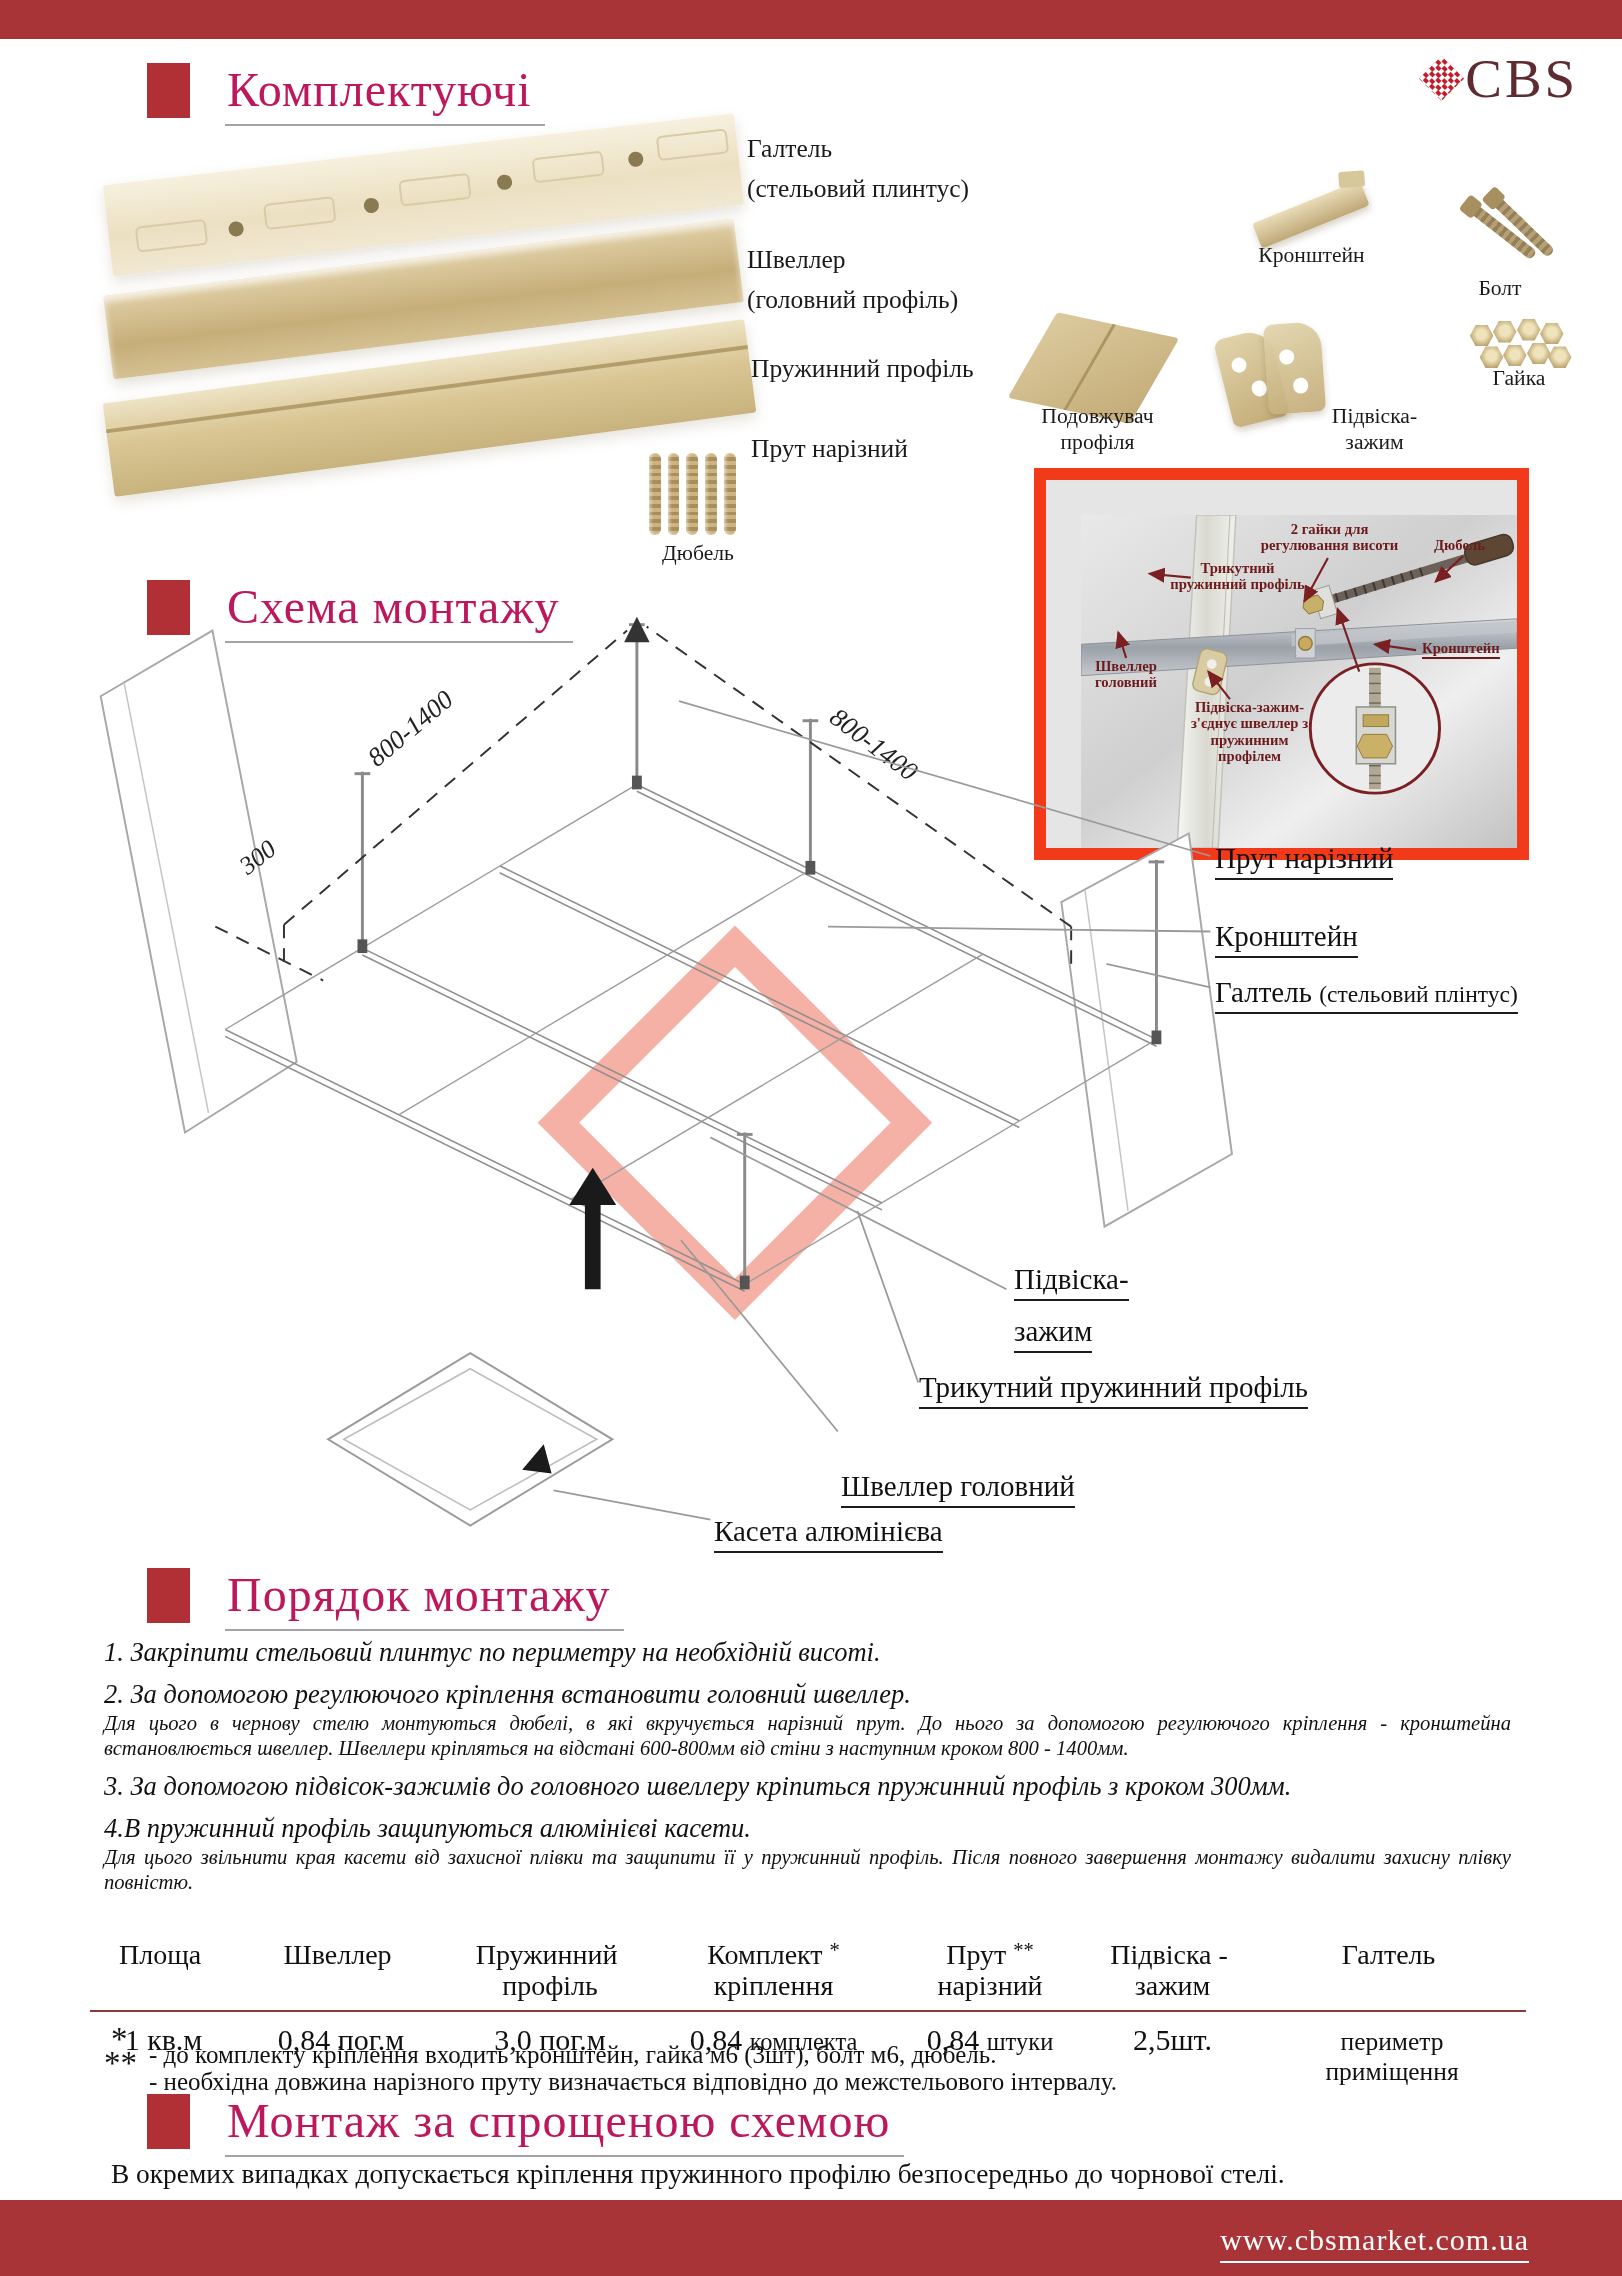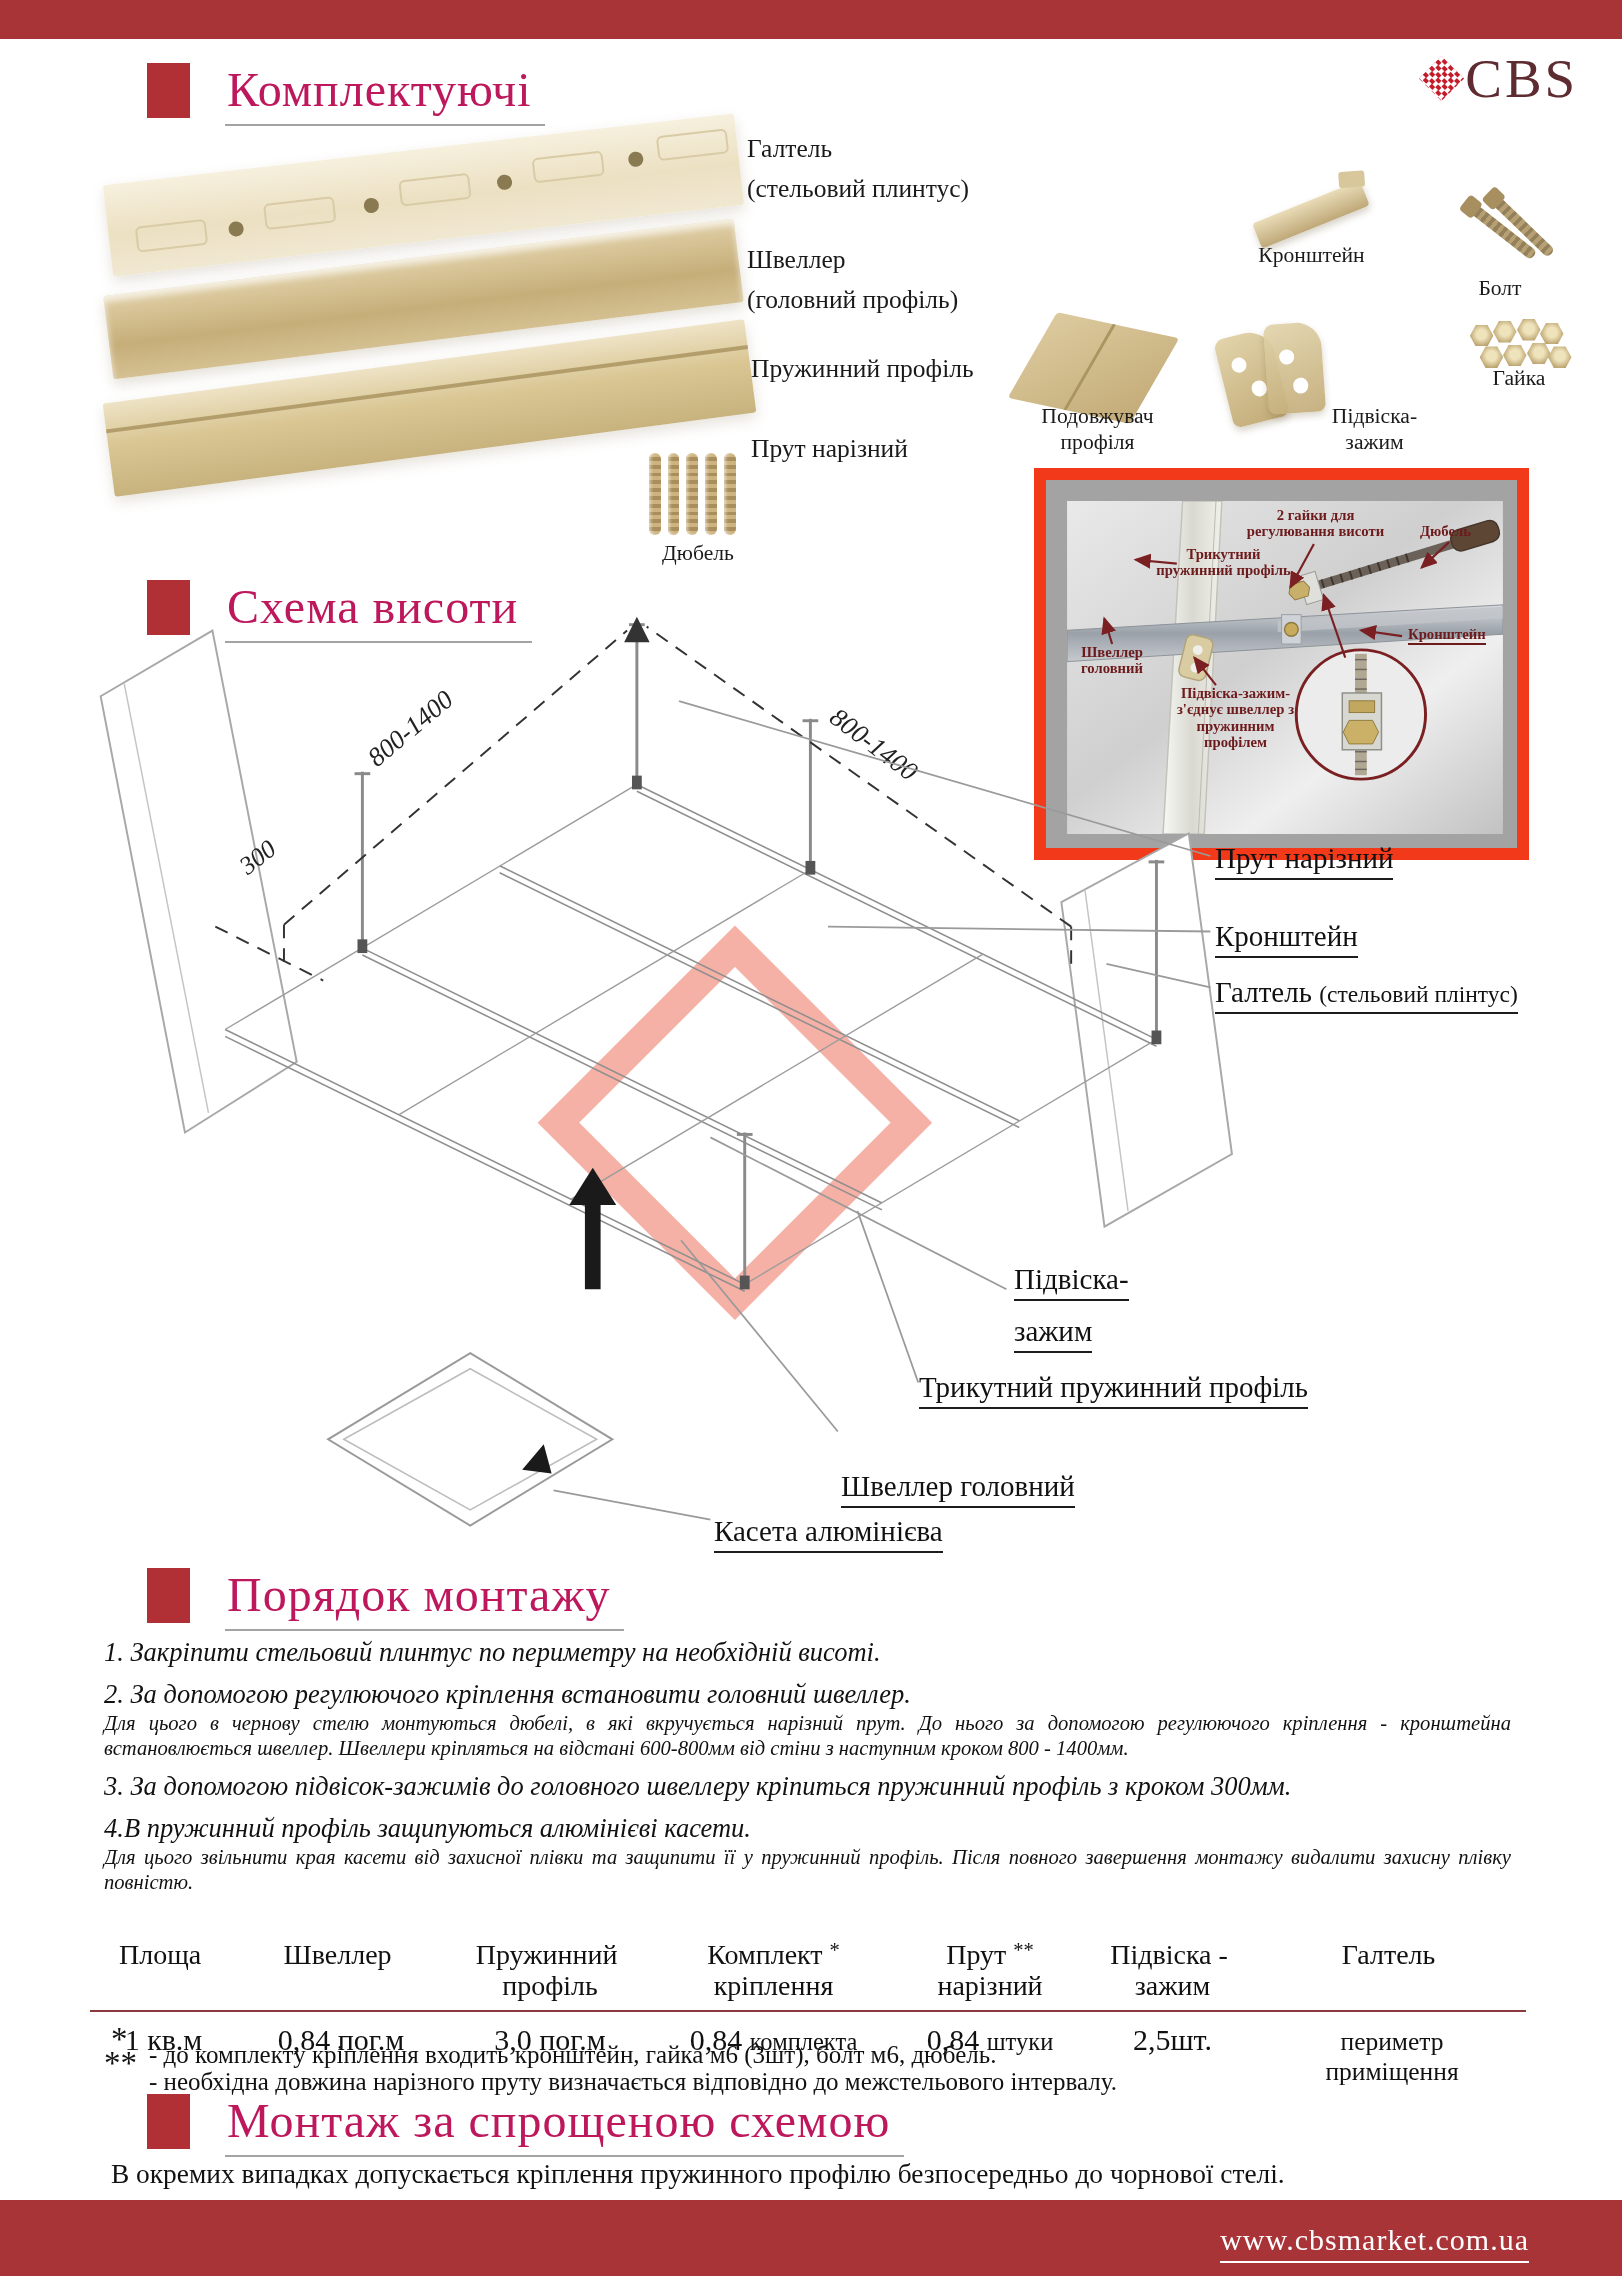--- a/index.html
+++ b/index.html
@@ -52,21 +52,21 @@
      transform:rotate(12deg) skewX(-18deg);background:linear-gradient(135deg,#dcca9e,#c3ab77);border-radius:3.9px;}
   .extender-img:after{content:"";position:absolute;left:57px;top:0;width:2.9px;height:100%;background:#ab945f;}
   .clampP{position:absolute;width:57px;height:90px;border-radius:9.8px 25.5px 7.8px 7.8px;
      background:linear-gradient(160deg,#e2d4ab,#c2ab77);box-shadow:0 3.9px 7.8px rgba(100,80,40,.25);}
   .clampP .h{position:absolute;width:15.7px;height:15.7px;border-radius:50%;background:#fff;}
   .nuts-img{position:absolute;left:1464px;top:319px;width:108px;height:55px;}
   .nut{position:absolute;width:23.5px;height:21.6px;background:radial-gradient(circle at 50% 45%,#efe3bb 0 30%,#b89f6a 75%);
      clip-path:polygon(25% 0,75% 0,100% 50%,75% 100%,25% 100%,0 50%);}
 
   
-  .inset{position:absolute;left:1034px;top:468px;width:495px;height:392px;border:12.7px solid #f23a1b;background:#a3a3a3;padding:21px;}
+  .inset{position:absolute;left:1034px;top:468px;width:495px;height:392px;border:12.7px solid #f23a1b;background:#e5e5e5;padding:35px;}
   .inset-photo{position:relative;width:436px;height:333px;overflow:hidden;}
   .inset-label{position:absolute;color:#6d1a1c;font-weight:bold;font-size:14.7px;line-height:1.12;text-align:center;}
   .inset-label.ul{border-bottom:2px solid #6d1a1c;padding-bottom:1px;}
 
   
   .scheme-svg{position:absolute;left:83px;top:603px;width:1245px;height:956px;}
   .sch-label{position:absolute;font-size:29px;color:#111;line-height:1.2;}
   .sch-label .ul{border-bottom:2px solid #1c1c1c;padding-bottom:2px;display:inline-block;}
   .sch-paren{font-size:23.5px;}
 
@@ -268,21 +268,21 @@
         <div>Підвіска-зажим-</div>
         <div>з'єднує швеллер з</div>
         <div>пружинним</div>
         <div>профілем</div>
       </div>
     </div>
   </div>
 
   <div class="sec" style="left:147px;top:580px;">
     <div class="sec-square"></div>
-    <div class="sec-title">Схема висоти</div>
+    <div class="sec-title">Схема монтажу</div>
   </div>
 
   <svg class="scheme-svg" viewBox="0 0 1270 975">
 
     <g fill="#ffffff" stroke="#a8a8a8" stroke-width="2">
       <polygon points="18,95 132,28 218,468 104,540"></polygon>
       <polygon points="998,305 1128,235 1172,562 1042,636"></polygon>
     </g>
     <line x1="42" y1="82" x2="128" y2="520" stroke="#c4c4c4" stroke-width="1.5"></line>
     <line x1="1022" y1="292" x2="1066" y2="620" stroke="#c4c4c4" stroke-width="1.5"></line>

